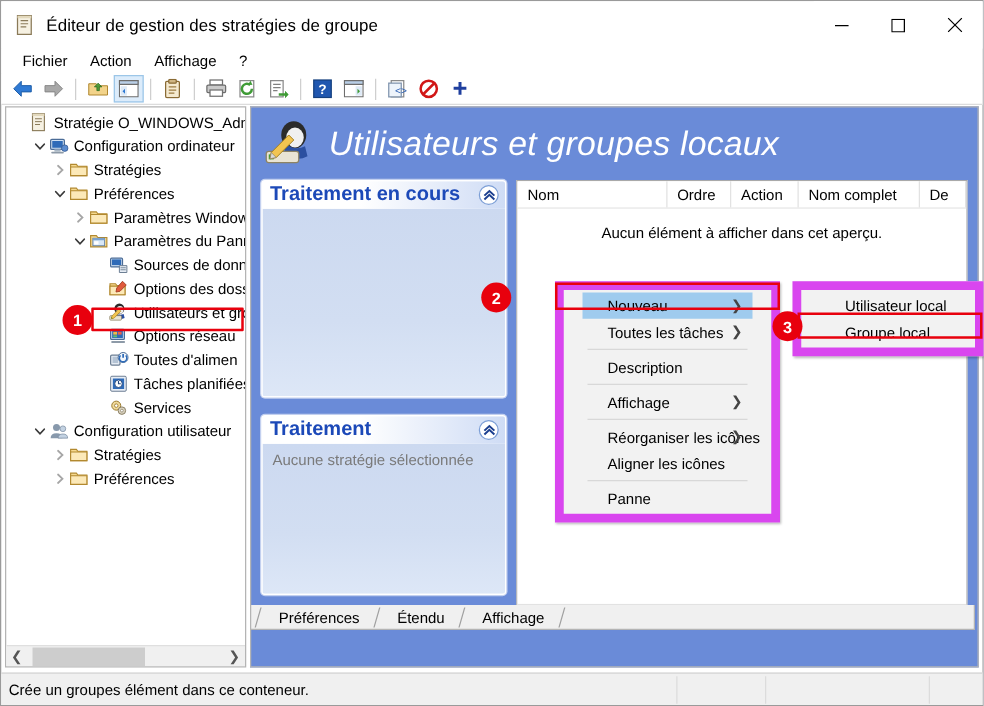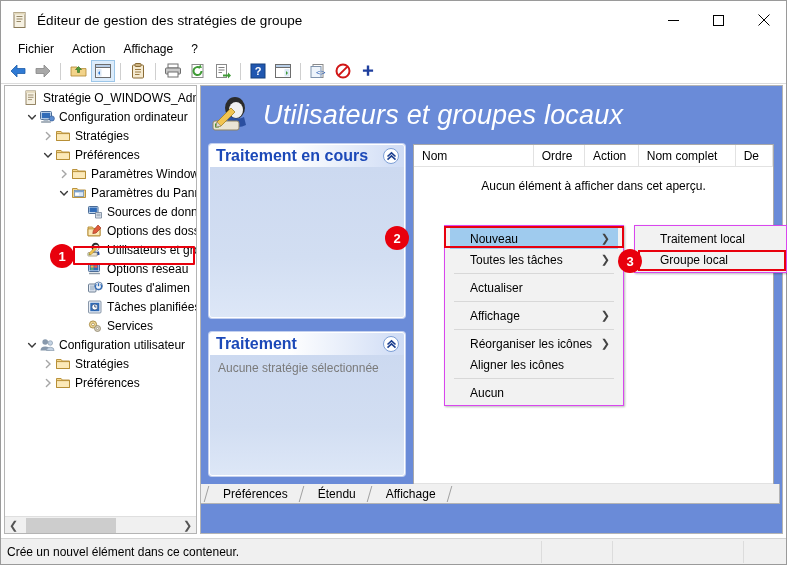--- a/index.html
+++ b/index.html
@@ -157,23 +157,23 @@
     position:absolute; left:0; right:0; top:12px; text-align:center;
     font-size:12px; color:#000;
   }
   .list-hscroll {
     height:17px; background:#f0f0f0; border-top:1px solid #e2e2e2;
     display:flex; align-items:center; flex:0 0 17px;
   }
 
   
   .ctxmenu {
-    position:absolute; background:#f2f2f2; border:1px solid #d946ef;
+    position:absolute; background:#f2f2f2; border:7px solid #d946ef;
     box-shadow: 1px 1px 2px rgba(0,0,0,0.28);
-    padding:2px 5px; font-size:12px; z-index:40;
+    padding:2px 15px; font-size:12px; z-index:40;
   }
   .ctxrow {
     height:21px; display:flex; align-items:center; position:relative;
     padding-left:20px; padding-right:24px; white-space:nowrap; color:#000;
   }
   .ctxrow.sel { background:#9fcbee; }
   .ctxsep { height:1px; background:#d8d8d8; margin:3px 4px; }
   .submark { position:absolute; right:8px; color:#444; font-size:11px; }
   .ctxhl {
     position:absolute; border:2px solid #e8000d; pointer-events:none; z-index:45;
@@ -649,66 +649,66 @@
     <div class="ctxrow sel">
       <span>Nouveau</span>
       <span class="submark">❯</span>
     </div>
     <div class="ctxrow">
       <span>Toutes les tâches</span>
       <span class="submark">❯</span>
     </div>
     <div class="ctxsep"></div>
     <div class="ctxrow">
-      <span>Actualiser</span>
+      <span>Description</span>
     </div>
     <div class="ctxsep"></div>
     <div class="ctxrow">
       <span>Affichage</span>
       <span class="submark">❯</span>
     </div>
     <div class="ctxsep"></div>
     <div class="ctxrow">
       <span>Réorganiser les icônes</span>
       <span class="submark">❯</span>
     </div>
     <div class="ctxrow">
       <span>Aligner les icônes</span>
     </div>
     <div class="ctxsep"></div>
     <div class="ctxrow">
-      <span>Aucun</span>
+      <span>Panne</span>
     </div>
   </div>
 
   <div class="ctxhl" style="left:443px; top:225px; width:180px; height:22px;"></div>
 
   <div class="ctxmenu" style="left:633px; top:224px; width:153px;">
     <div class="ctxrow">
-      <span>Traitement local</span>
+      <span>Utilisateur local</span>
     </div>
     <div class="ctxrow">
       <span>Groupe local</span>
     </div>
   </div>
 
   <div class="ctxhl" style="left:637px; top:249px; width:148px; height:21px;"></div>
 
   <div class="badge" style="left:49px; top:243px;">
     <span>1</span>
   </div>
   <div class="badge" style="left:384px; top:225px;">
     <span>2</span>
   </div>
   <div class="badge" style="left:617px; top:248px;">
     <span>3</span>
   </div>
 
   <div class="statusbar">
-    <div class="status-cell1">Crée un nouvel élément dans ce conteneur.</div>
+    <div class="status-cell1">Crée un groupes élément dans ce conteneur.</div>
     <div class="status-div"></div>
     <div class="status-cell2"></div>
     <div class="status-div"></div>
     <div class="status-cell3"></div>
     <div class="status-div"></div>
     <div class="status-cell4"></div>
   </div>
 
 </div>
 

